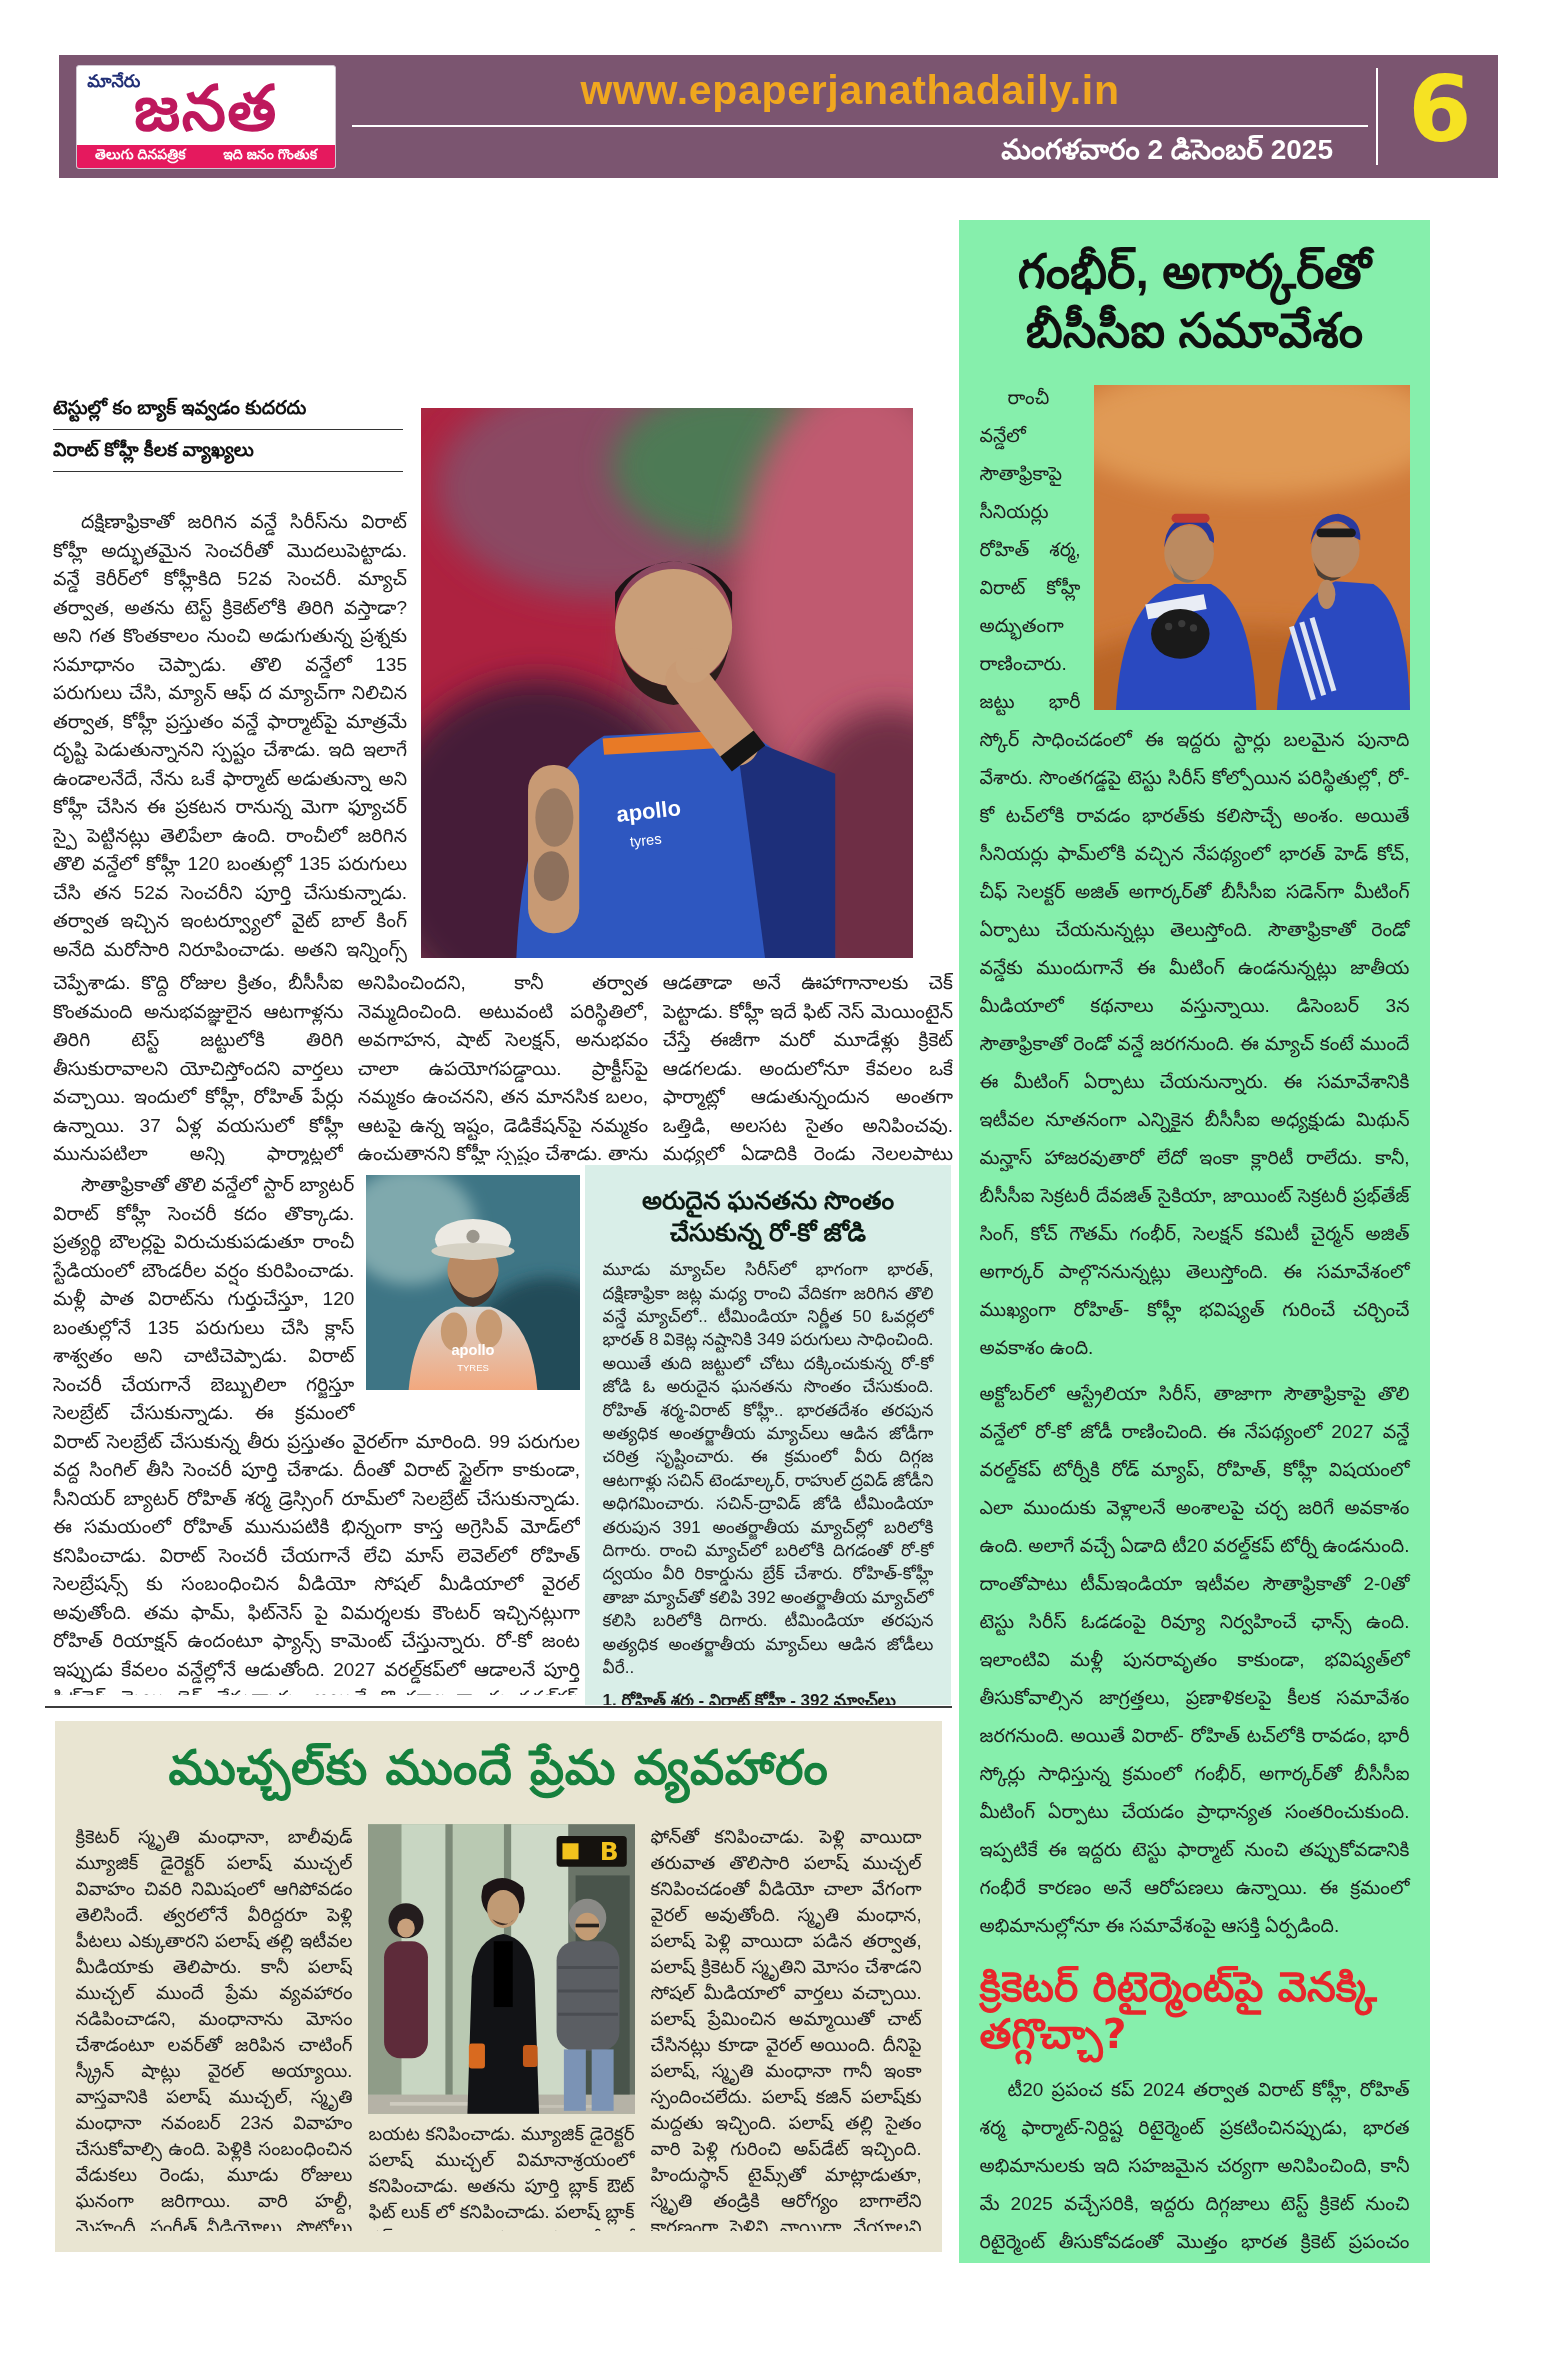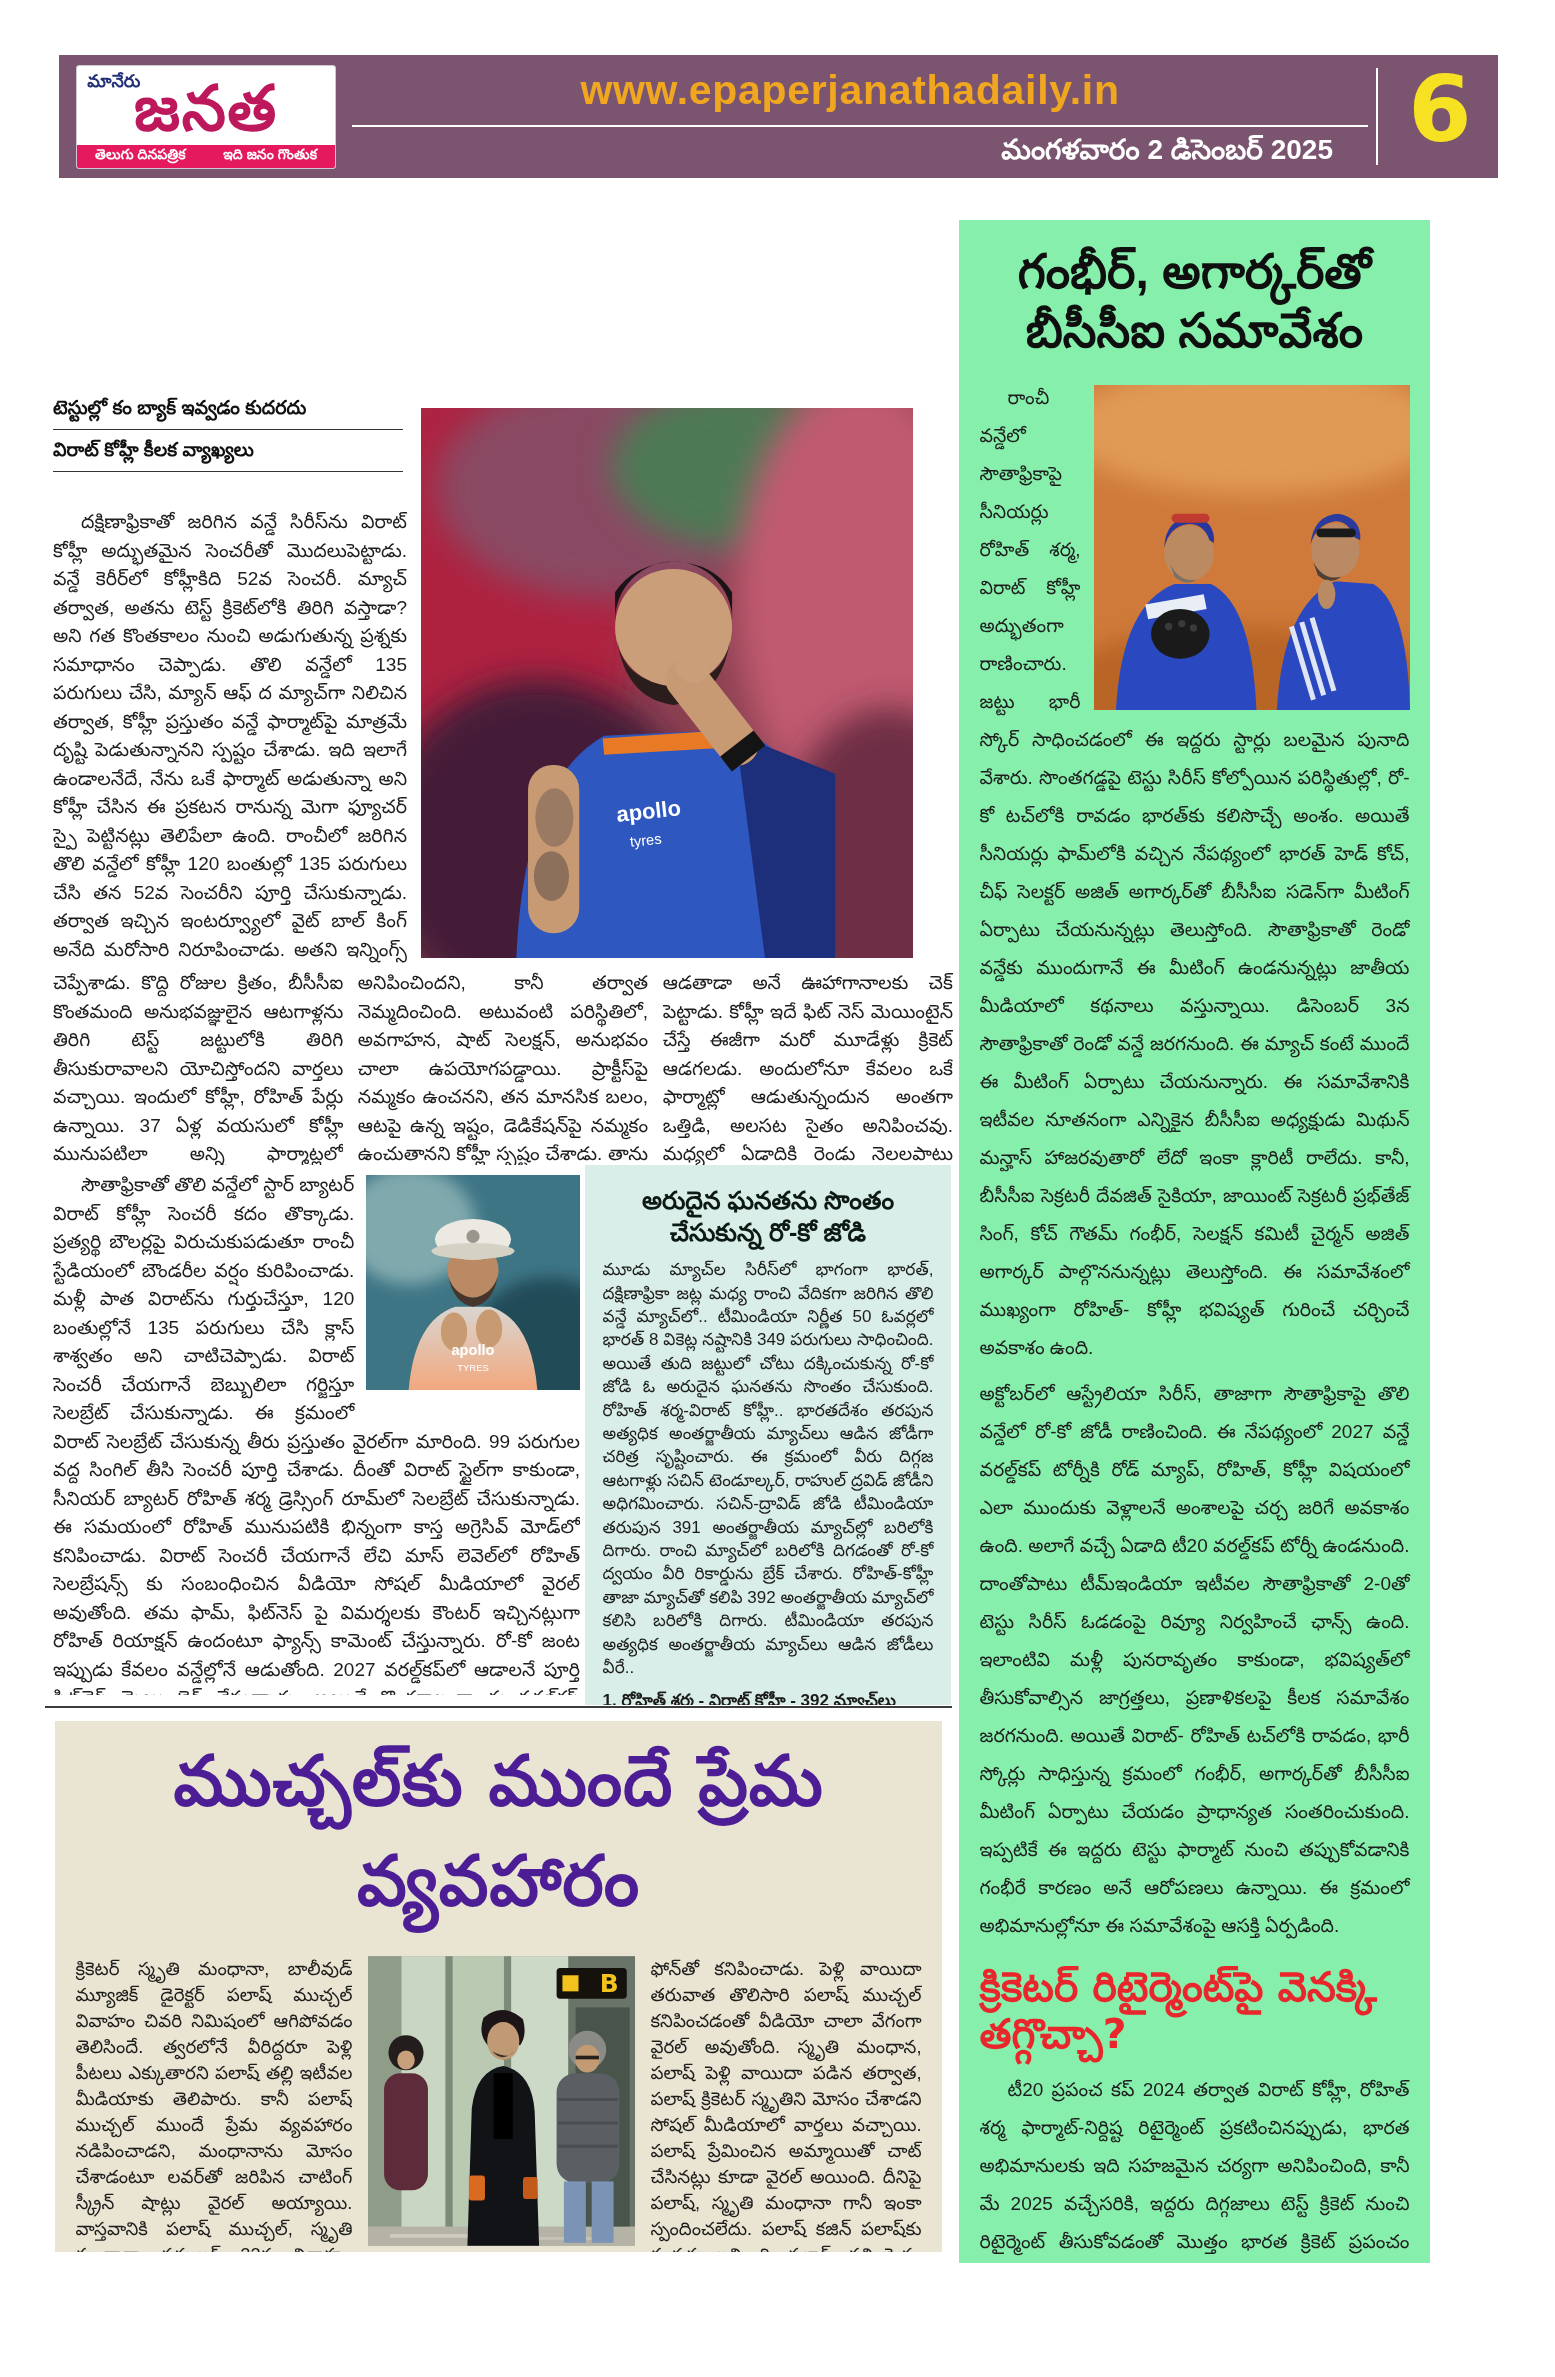--- a/index.html
+++ b/index.html
@@ -49,21 +49,21 @@
         padding:17.6px 17.6px;box-sizing:border-box;overflow:hidden;}
   .mintbox h3{margin:2.9px 0 10.2px 0;text-align:center;font-size:25px;line-height:1.25;font-weight:800;color:#0d1a13;}
   .mintbox .mb-body{font-size:17px;line-height:23.4px;text-align:justify;}
   .mintbox .mb-list{margin-top:7.3px;font-size:17px;line-height:27px;font-weight:bold;}
 
   .rule-h{position:absolute;left:45px;top:1706px;width:907px;height:2.2px;background:#3c3c3c;}
 
   
   .cream{position:absolute;left:55px;top:1721px;width:887px;height:531px;background:#e9e5d2;
         padding:16px 20.5px;box-sizing:border-box;overflow:hidden;}
-  .cream h2{margin:1.5px 0 17.6px 0;text-align:center;font-size:70px;font-weight:bold;color:#4c1d95;
+  .cream h2{margin:1.5px 0 17.6px 0;text-align:center;font-size:48px;font-weight:bold;color:#15803d;
         font-family:"DejaVu Serif",serif;letter-spacing:0.7px;}
   .cream-cols{display:flex;gap:16px;}
   .cream-cols .ccol{overflow:hidden;}
   .ccol.c1{width:280px;height:407px;}
   .ccol.c2{width:269px;height:407px;}
   .ccol.c3{width:274px;height:407px;}
   .airport-photo{width:269px;height:290px;background:#aebfa5;overflow:hidden;margin-bottom:7.3px;}
   .smalltxt{font-size:18.3px;line-height:26px;text-align:justify;}
 
   

